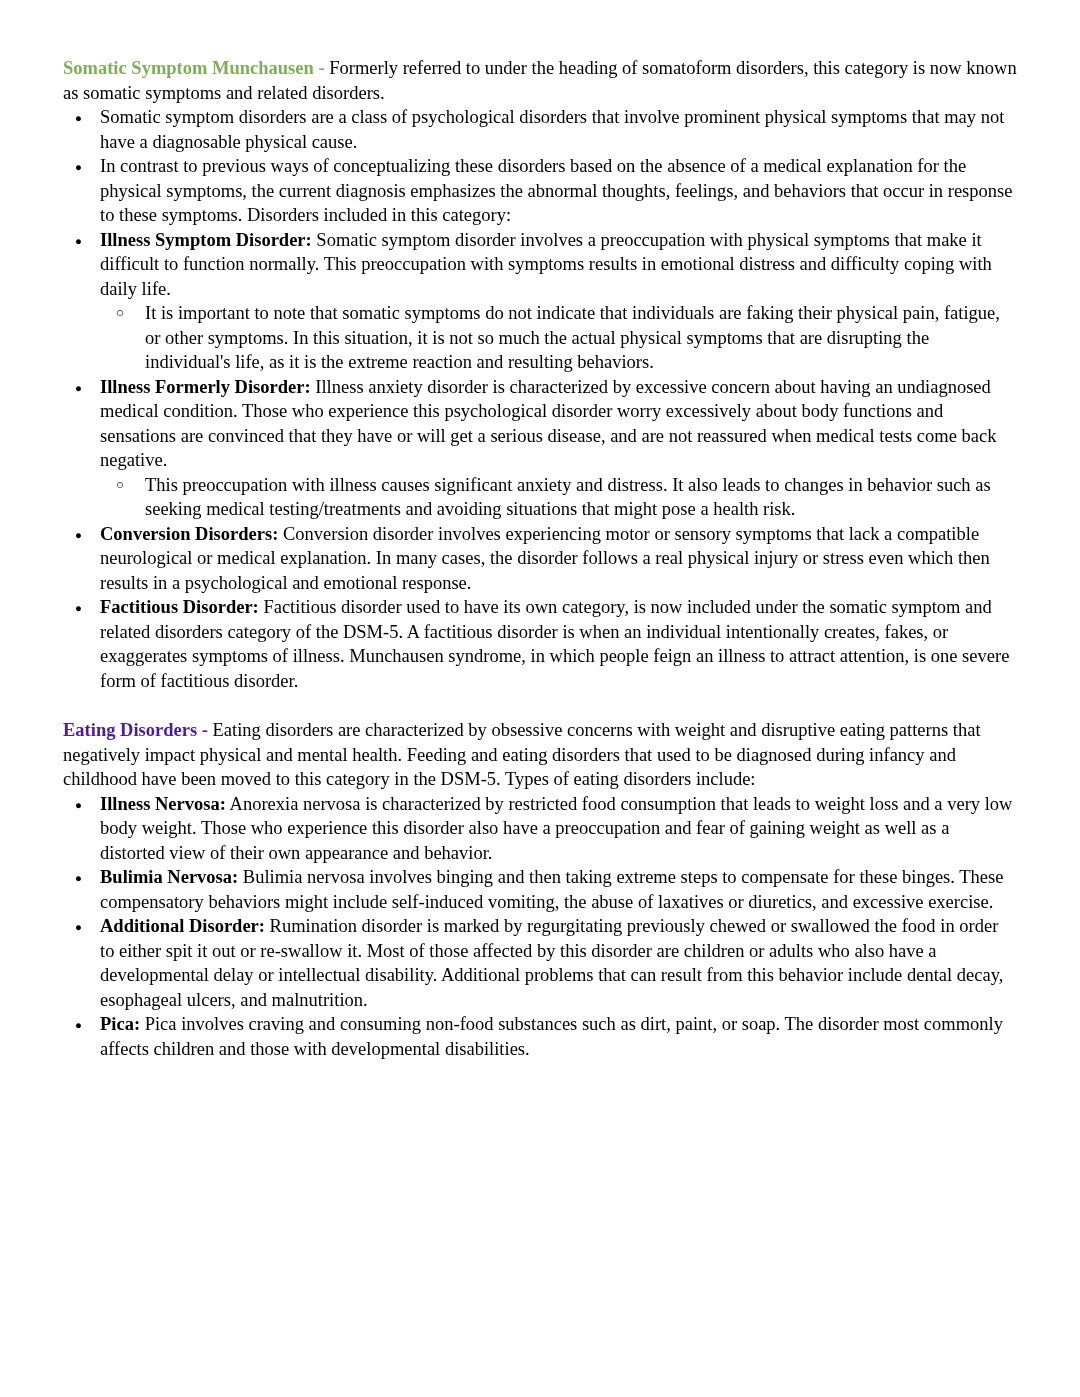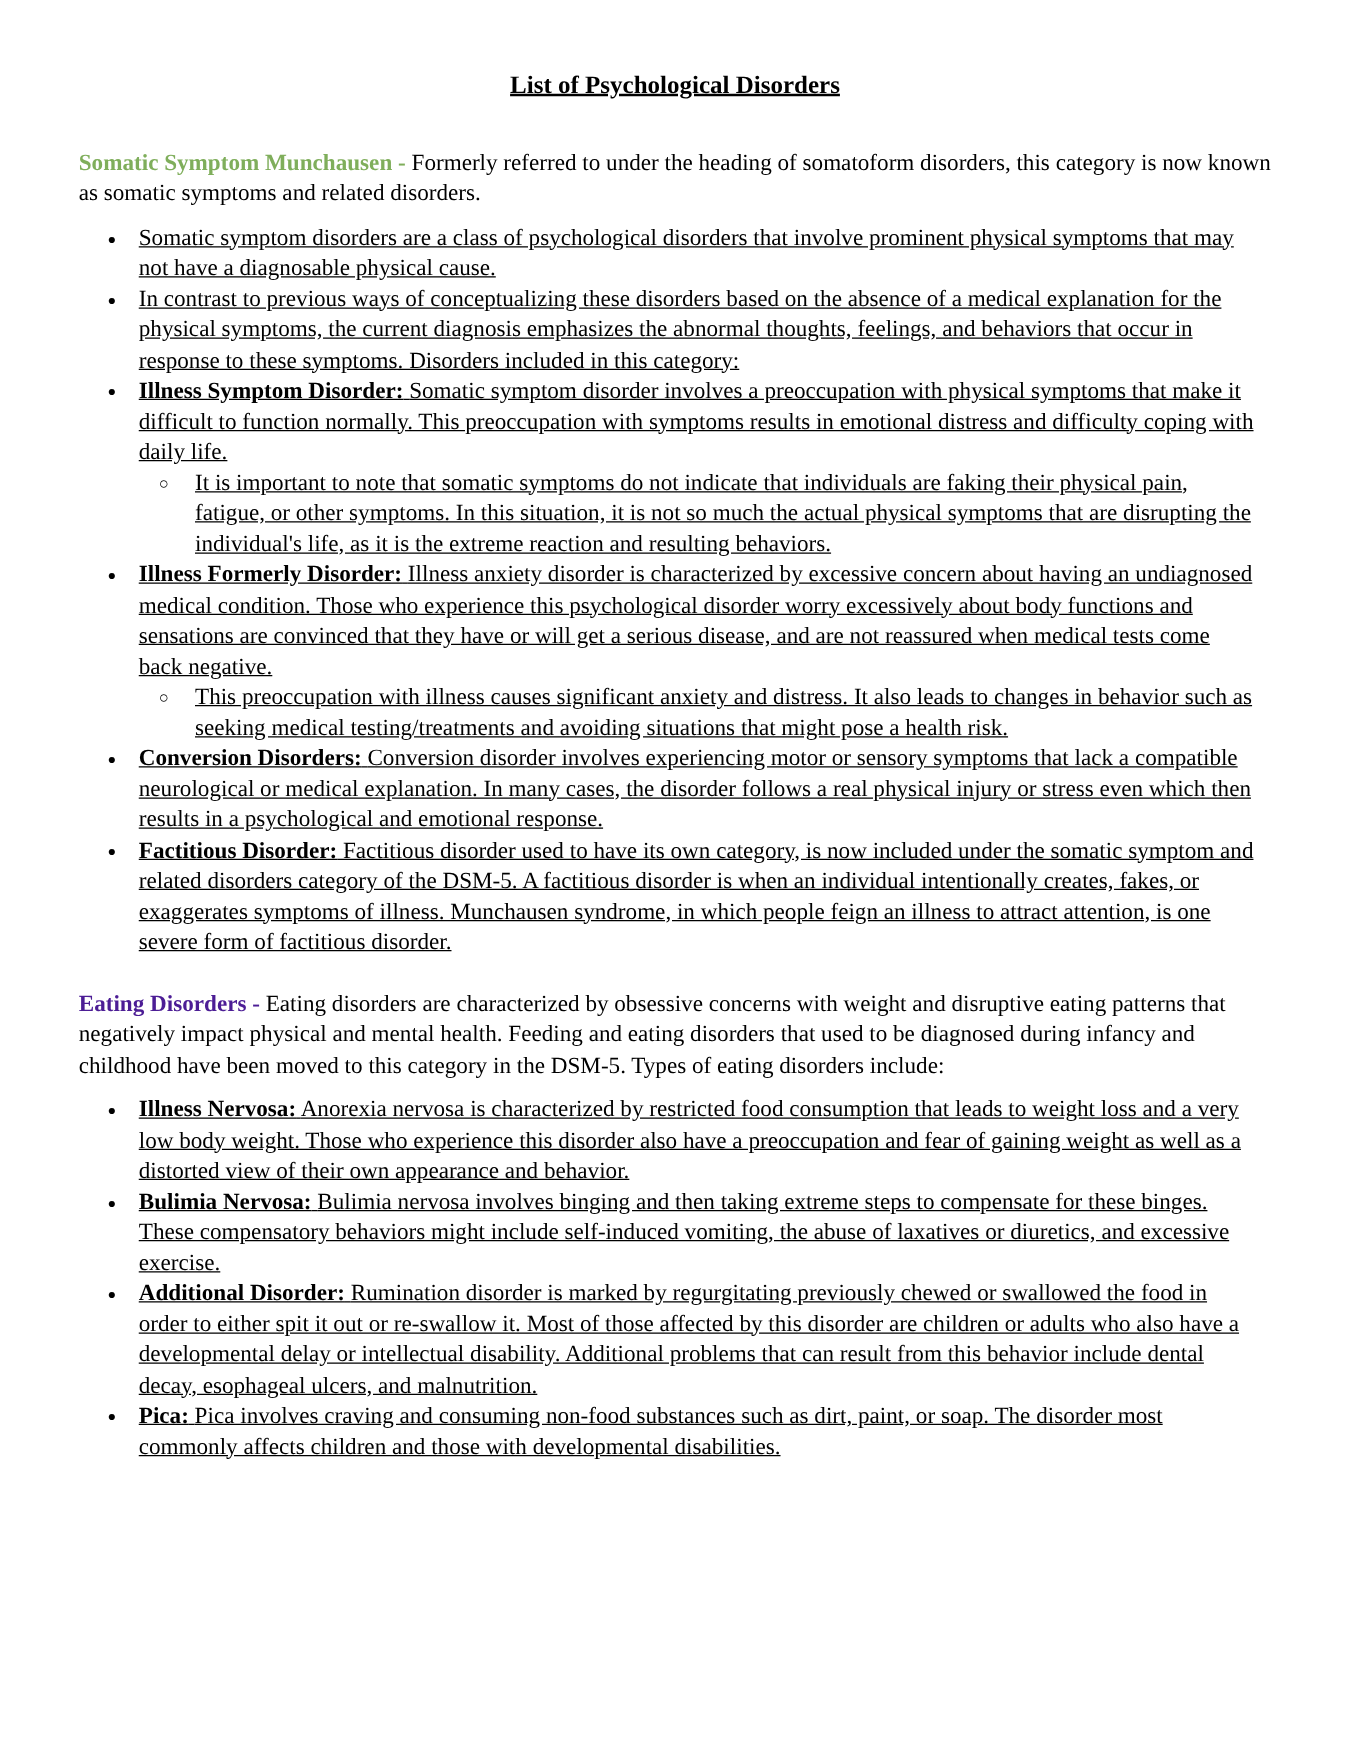--- a/index.html
+++ b/index.html
@@ -32,23 +32,22 @@
   }
   section { margin: 0; }
   section + section { margin-top: 25px; }
   .section-intro { margin: 0; }
   .section-heading {
     font-weight: bold;
     
   }
   ul.bullets {
     list-style: none;
-    margin: 11px;
+    margin: 0;
     padding: 0;
-    text-decoration: underline;
   }
   ul.bullets > li {
     position: relative;
     padding-left: 37px;
   }
   ul.bullets > li::before {
     content: "\25CF";
     position: absolute;
     left: 12px;
     top: 1px;
@@ -70,21 +69,20 @@
     top: 0;
     font-size: 0.72em;
   }
   strong.lead { font-weight: bold; }
 </style>
 </head>
 <body>
 
 <div class="page">
 
-  <h1 class="doc-title">List of Psychological Disorders</h1>
 
   <section>
     <p class="section-intro">
       <span class="section-heading" style="color: rgb(127, 174, 91);">Somatic Symptom Munchausen -</span>
       <span>Formerly referred to under the heading of somatoform disorders, this category is now known as somatic symptoms and related disorders.</span>
     </p>
     <ul class="bullets">
       <li>
         <span>Somatic symptom disorders are a class of psychological disorders that involve prominent physical symptoms that may not have a diagnosable physical cause.</span>
       </li>

